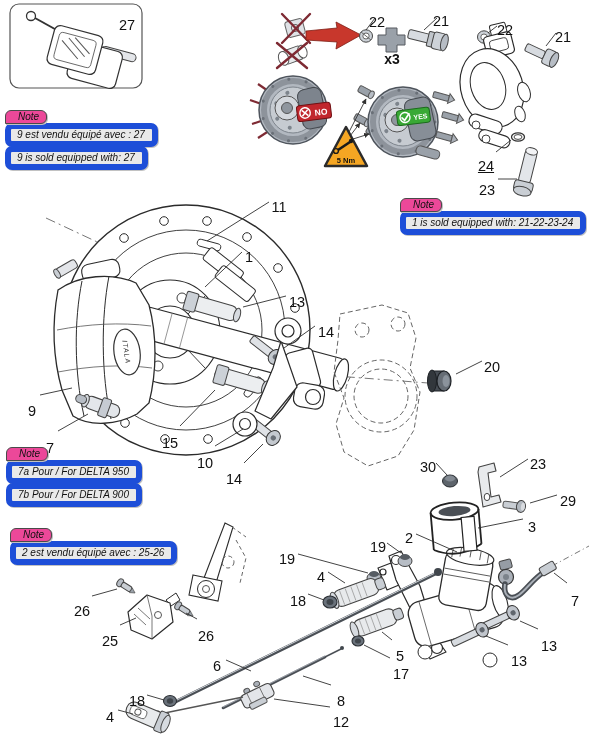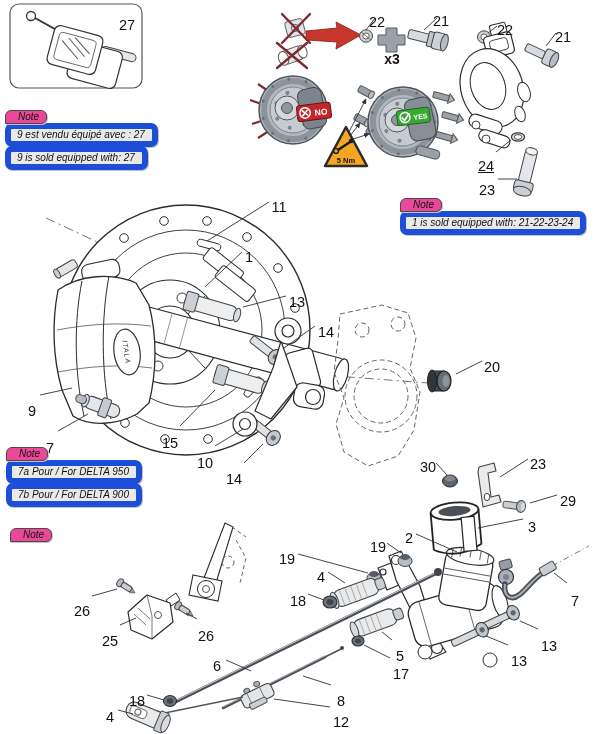--- a/index.html
+++ b/index.html
@@ -600,16 +600,16 @@
       <div class="plabel" style="left: 110px; top: 630px; text-align: right;">25</div>
       <div class="plabel" style="left: 206px; top: 625px;">26</div>
       <div class="plabel" style="left: 217px; top: 655px;">6</div>
       <div class="plabel" style="left: 341px; top: 690px;">8</div>
       <div class="plabel" style="left: 341px; top: 711px;">12</div>
       <div class="plabel" style="left: 137px; top: 690px;">18</div>
       <div class="plabel" style="left: 110px; top: 706px;">4</div>
       <div class="note" style="left: 5px; top: 95px;"><div class="note-tab">Note</div><div class="note-line">9 est vendu équipé avec : 27</div><div class="note-line">9 is sold equipped with: 27</div></div>
       <div class="note" style="left: 400px; top: 183px;"><div class="note-tab">Note</div><div class="note-line">1 is sold equipped with: 21-22-23-24</div></div>
       <div class="note" style="left: 6px; top: 432px;"><div class="note-tab">Note</div><div class="note-line">7a Pour / For DELTA 950</div><div class="note-line">7b Pour / For DELTA 900</div></div>
-      <div class="note" style="left: 10px; top: 513px;"><div class="note-tab">Note</div></div>
+      <div class="note" style="left: 10px; top: 513px;"><div class="note-tab">Note</div><div class="note-line">2 est vendu équipé avec : 25-26</div></div>
     </div>
 
 </div>
 
 </body></html>

